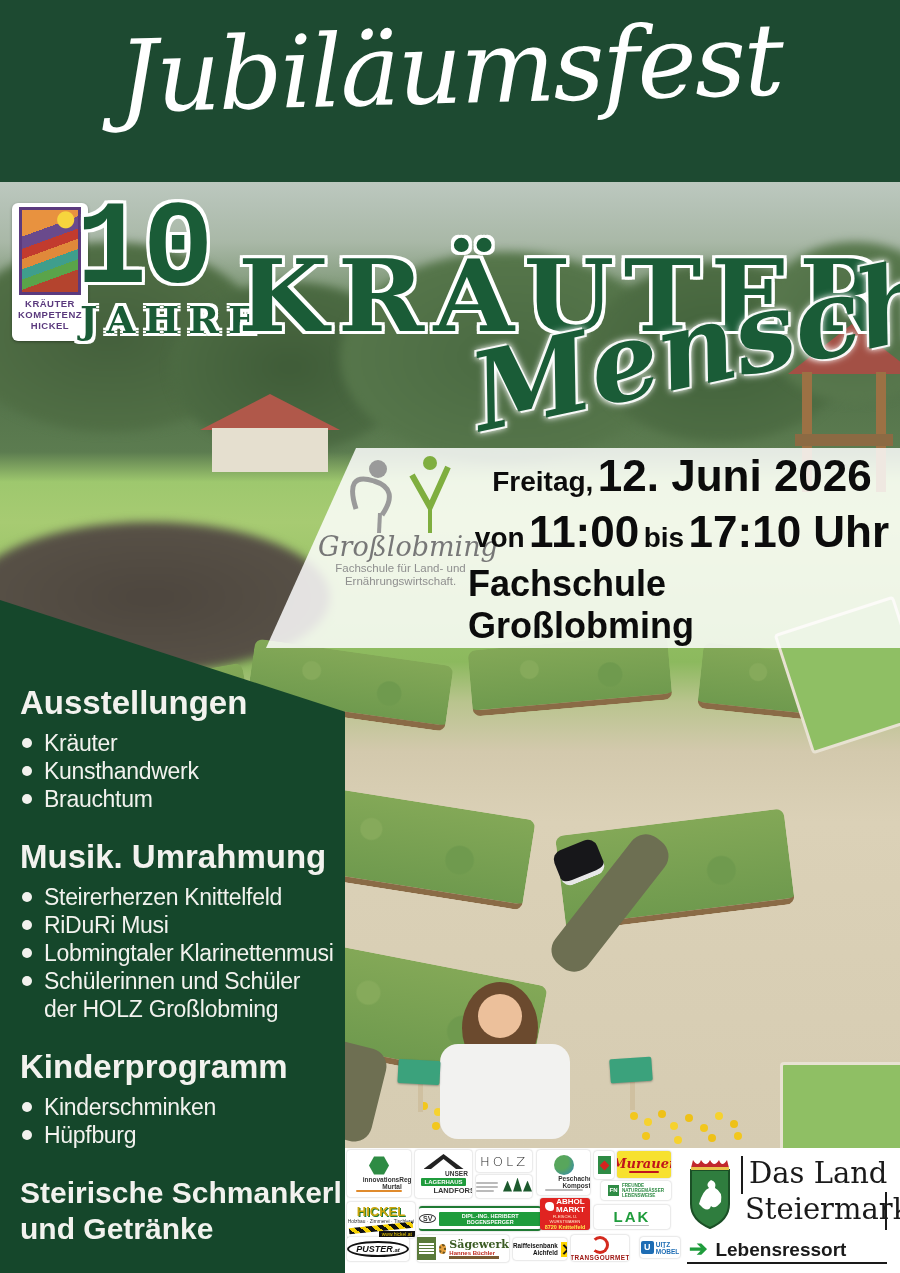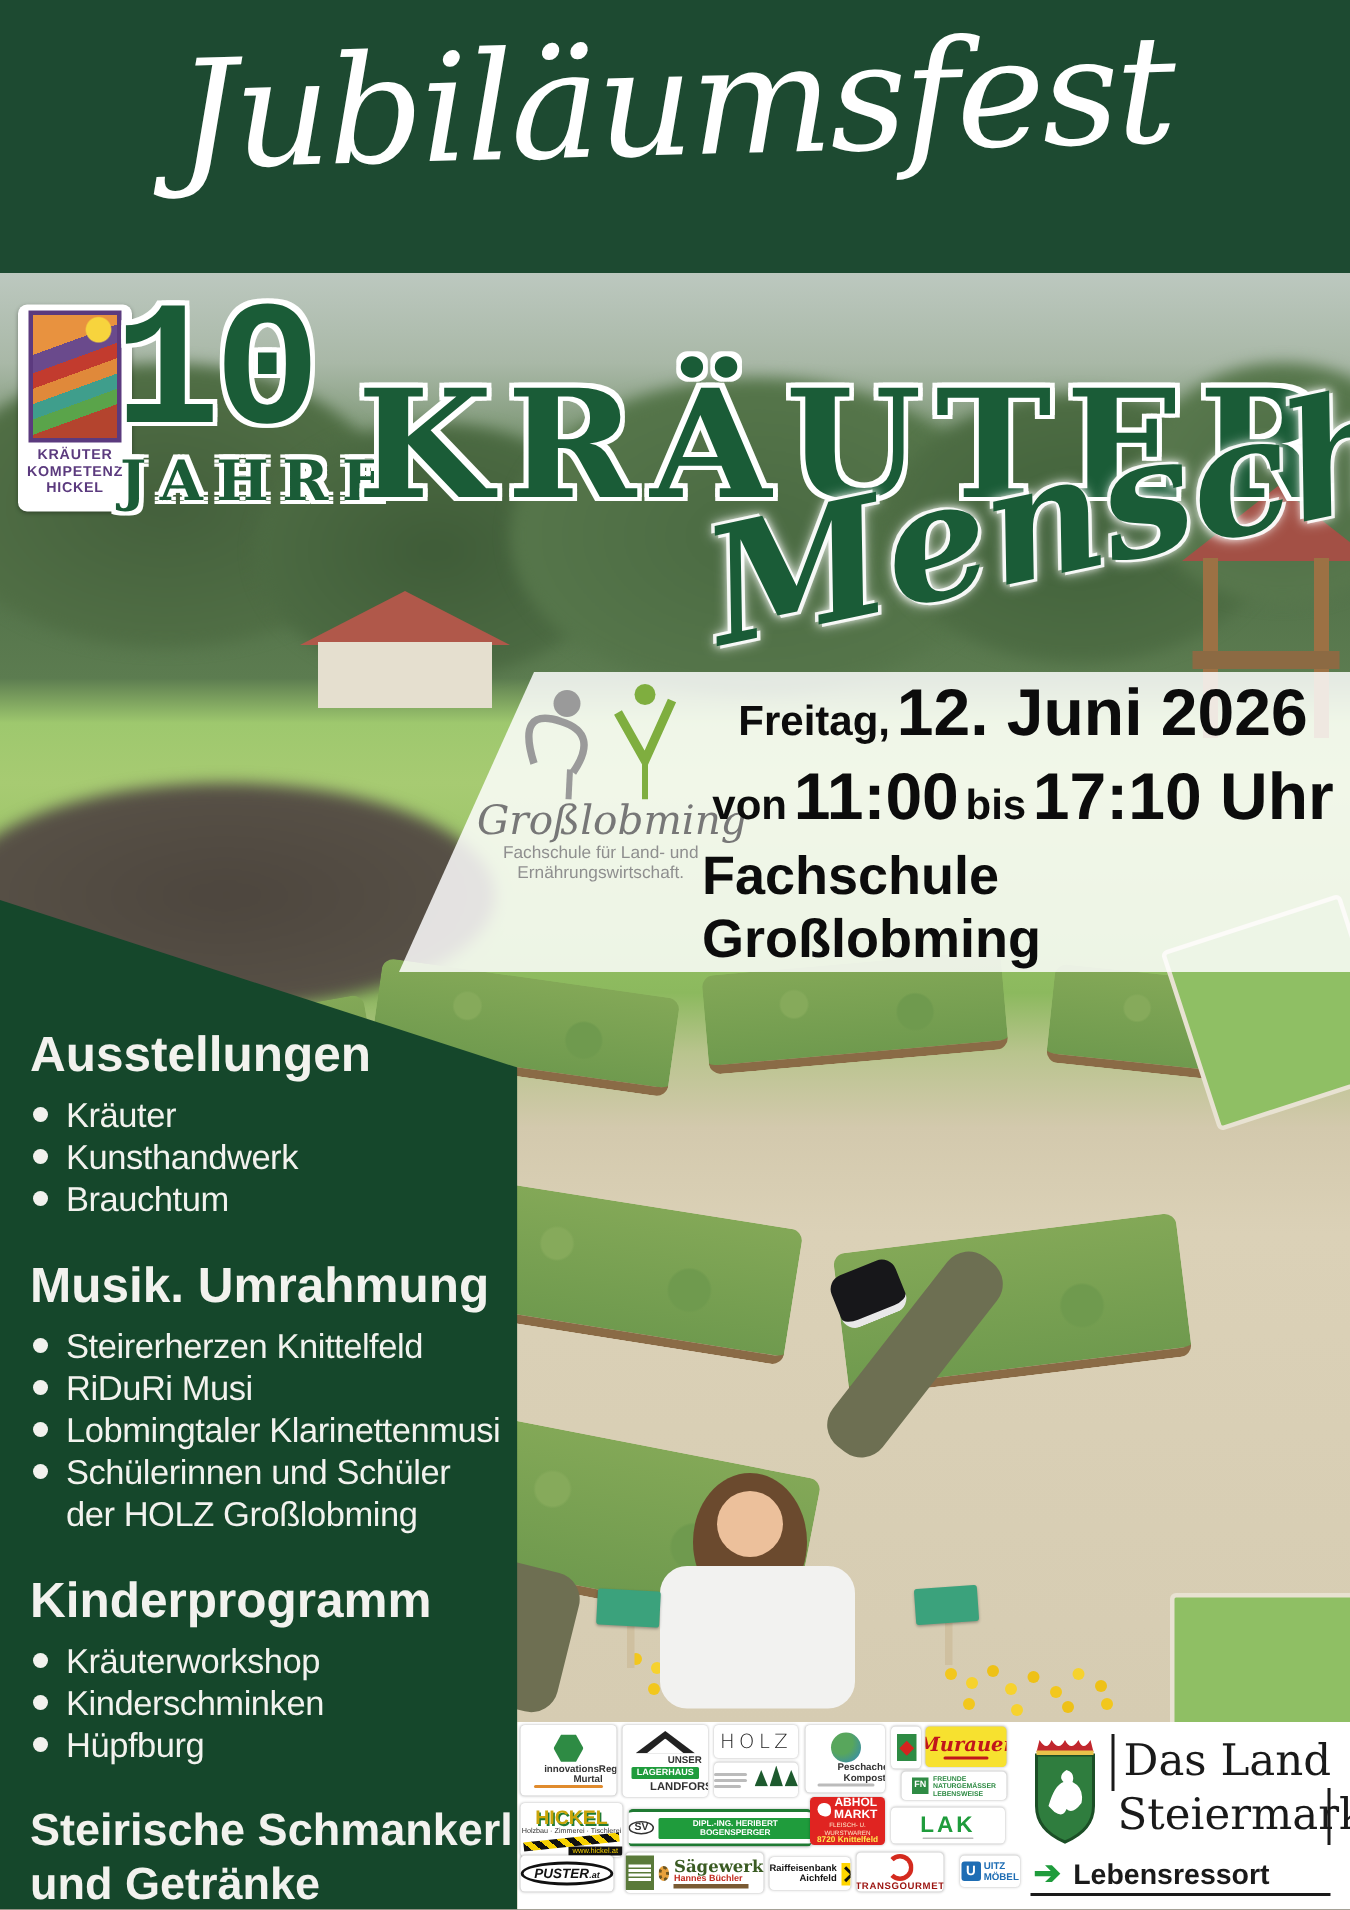--- a/index.html
+++ b/index.html
@@ -269,24 +269,20 @@
             <span class="dot"></span>
             <span>der HOLZ Großlobming</span>
           </li>
       </ul>
     </div>
     <div class="sec">
       <h2>Kinderprogramm</h2>
       <ul>
         <li>
             <span class="dot"></span>
-            <span>Kräuterworkshop</span>
-          </li>
-        <li>
-            <span class="dot"></span>
             <span>Kinderschminken</span>
           </li>
         <li>
             <span class="dot"></span>
             <span>Hüpfburg</span>
           </li>
       </ul>
     </div>
     <div class="sec last">
       <h2><span>Steirische Schmankerl</span><br><span>und Getränke</span></h2>

